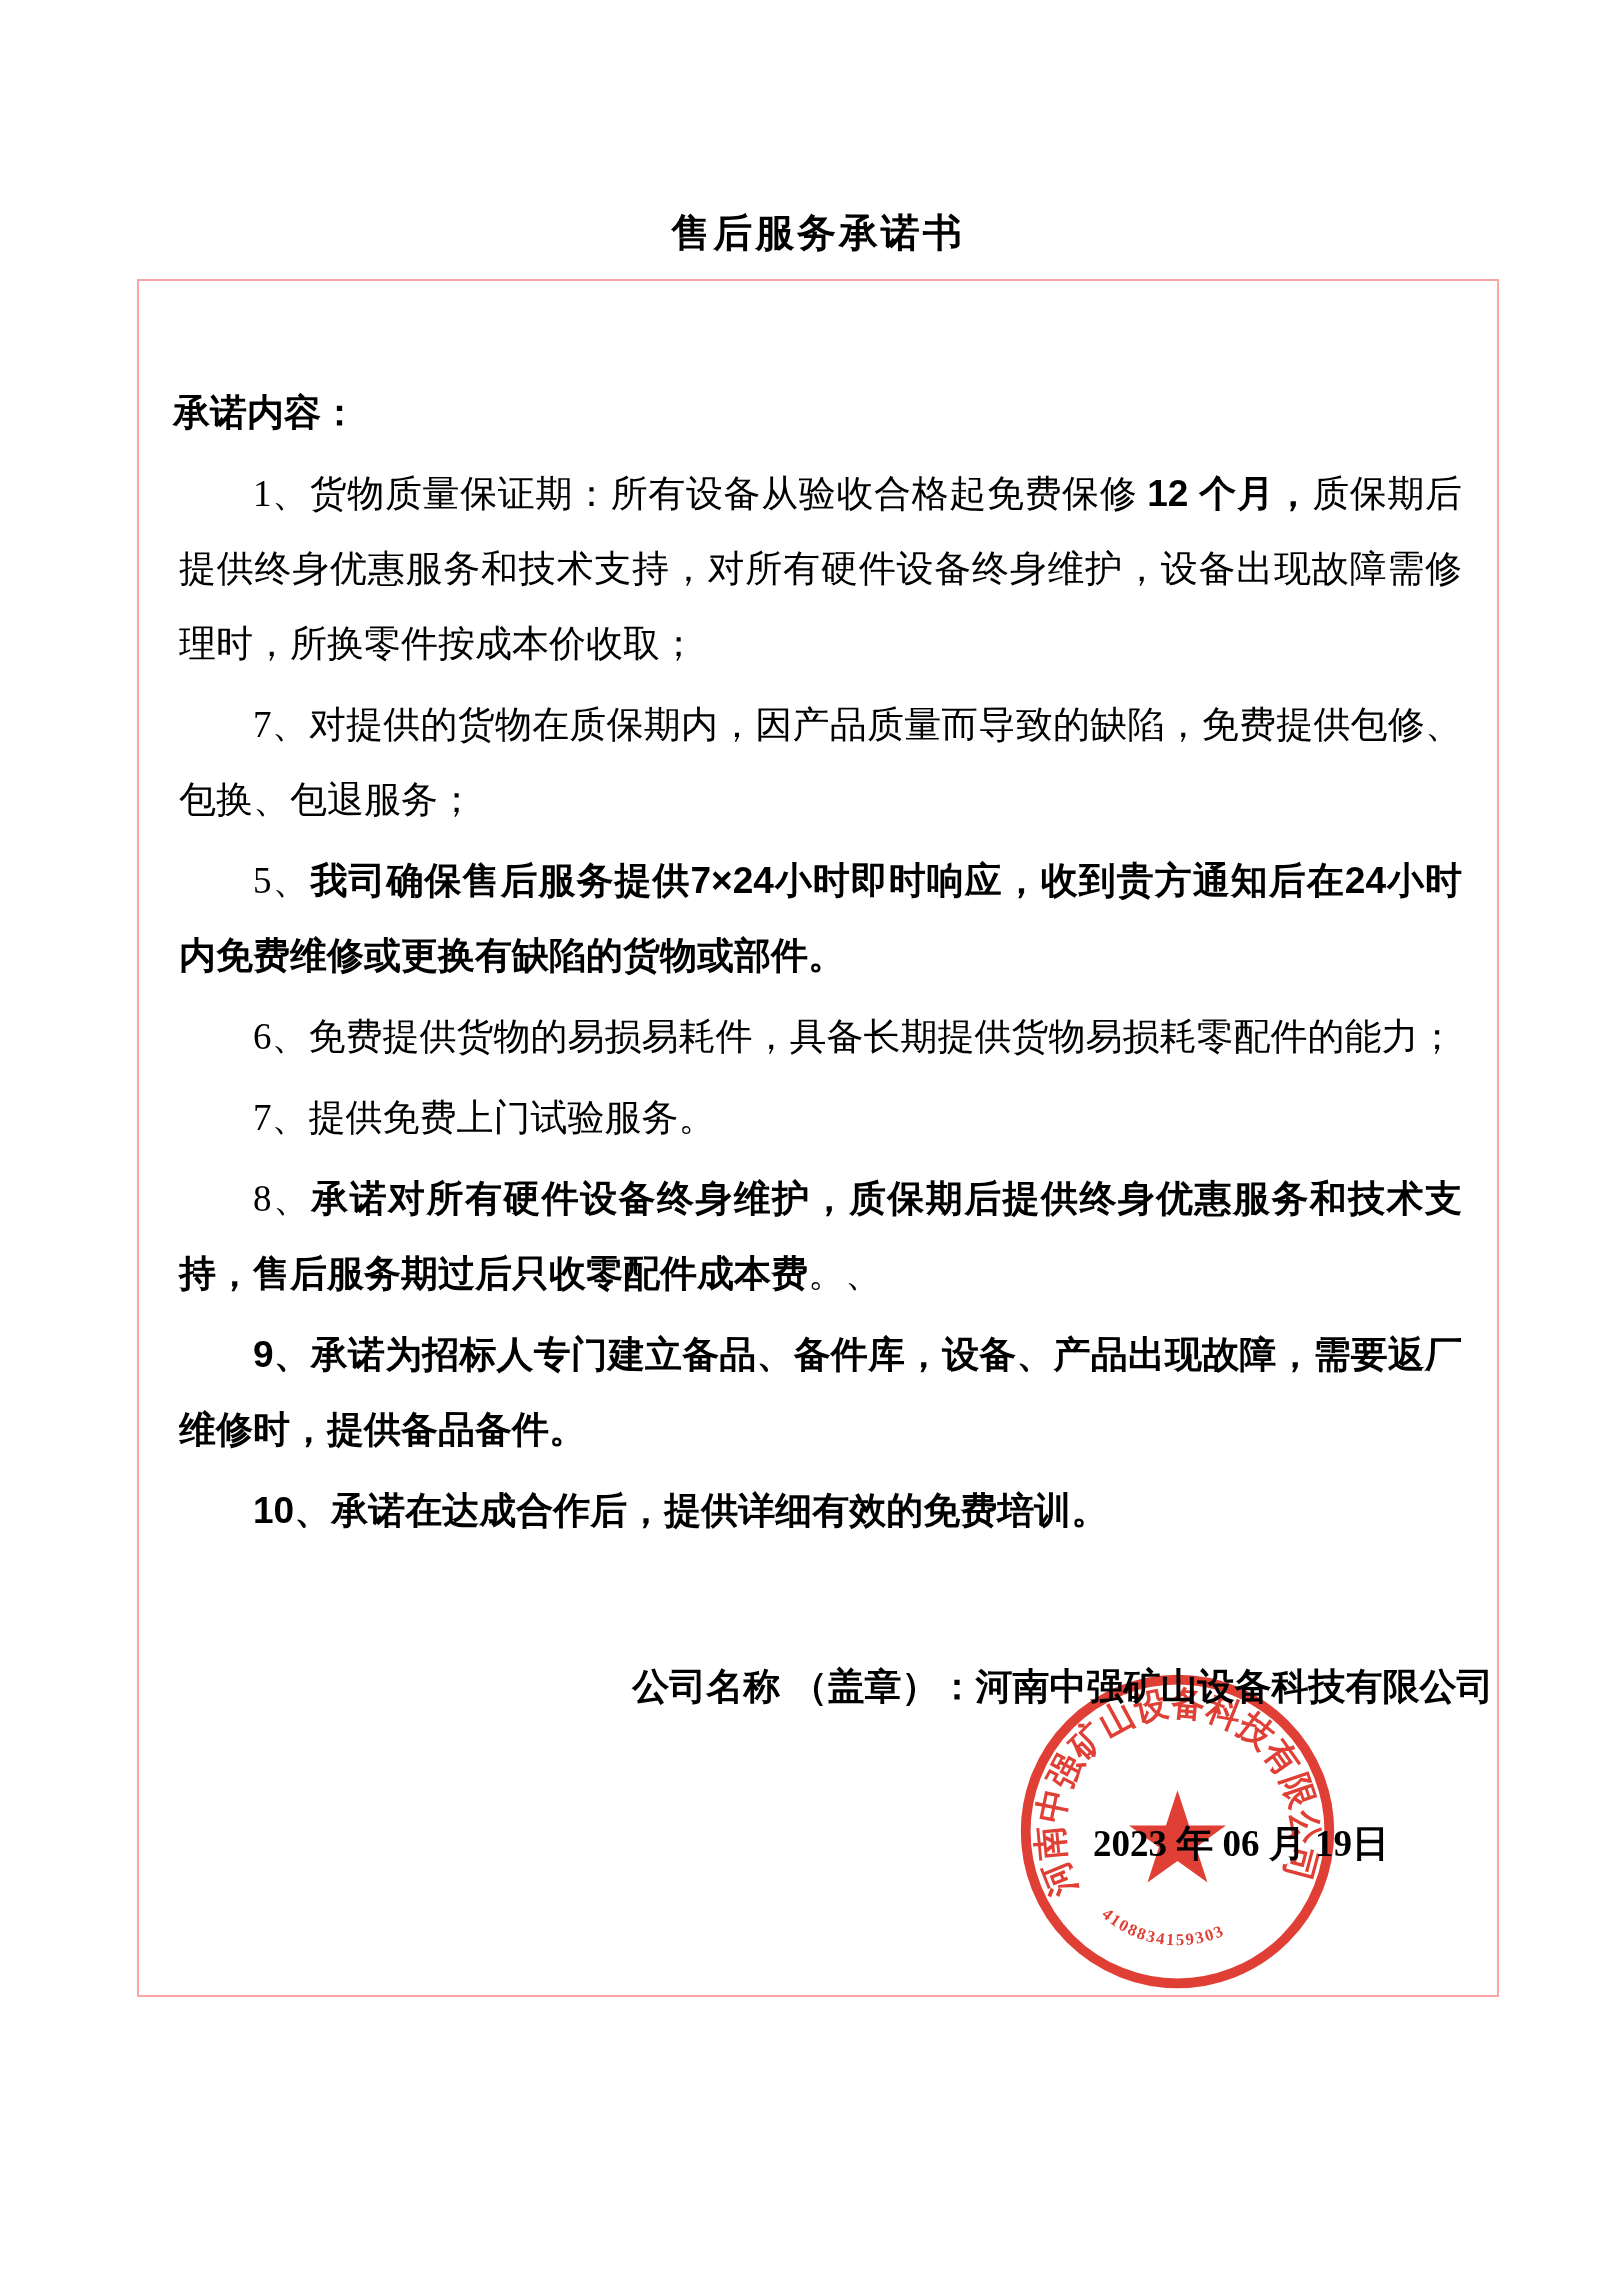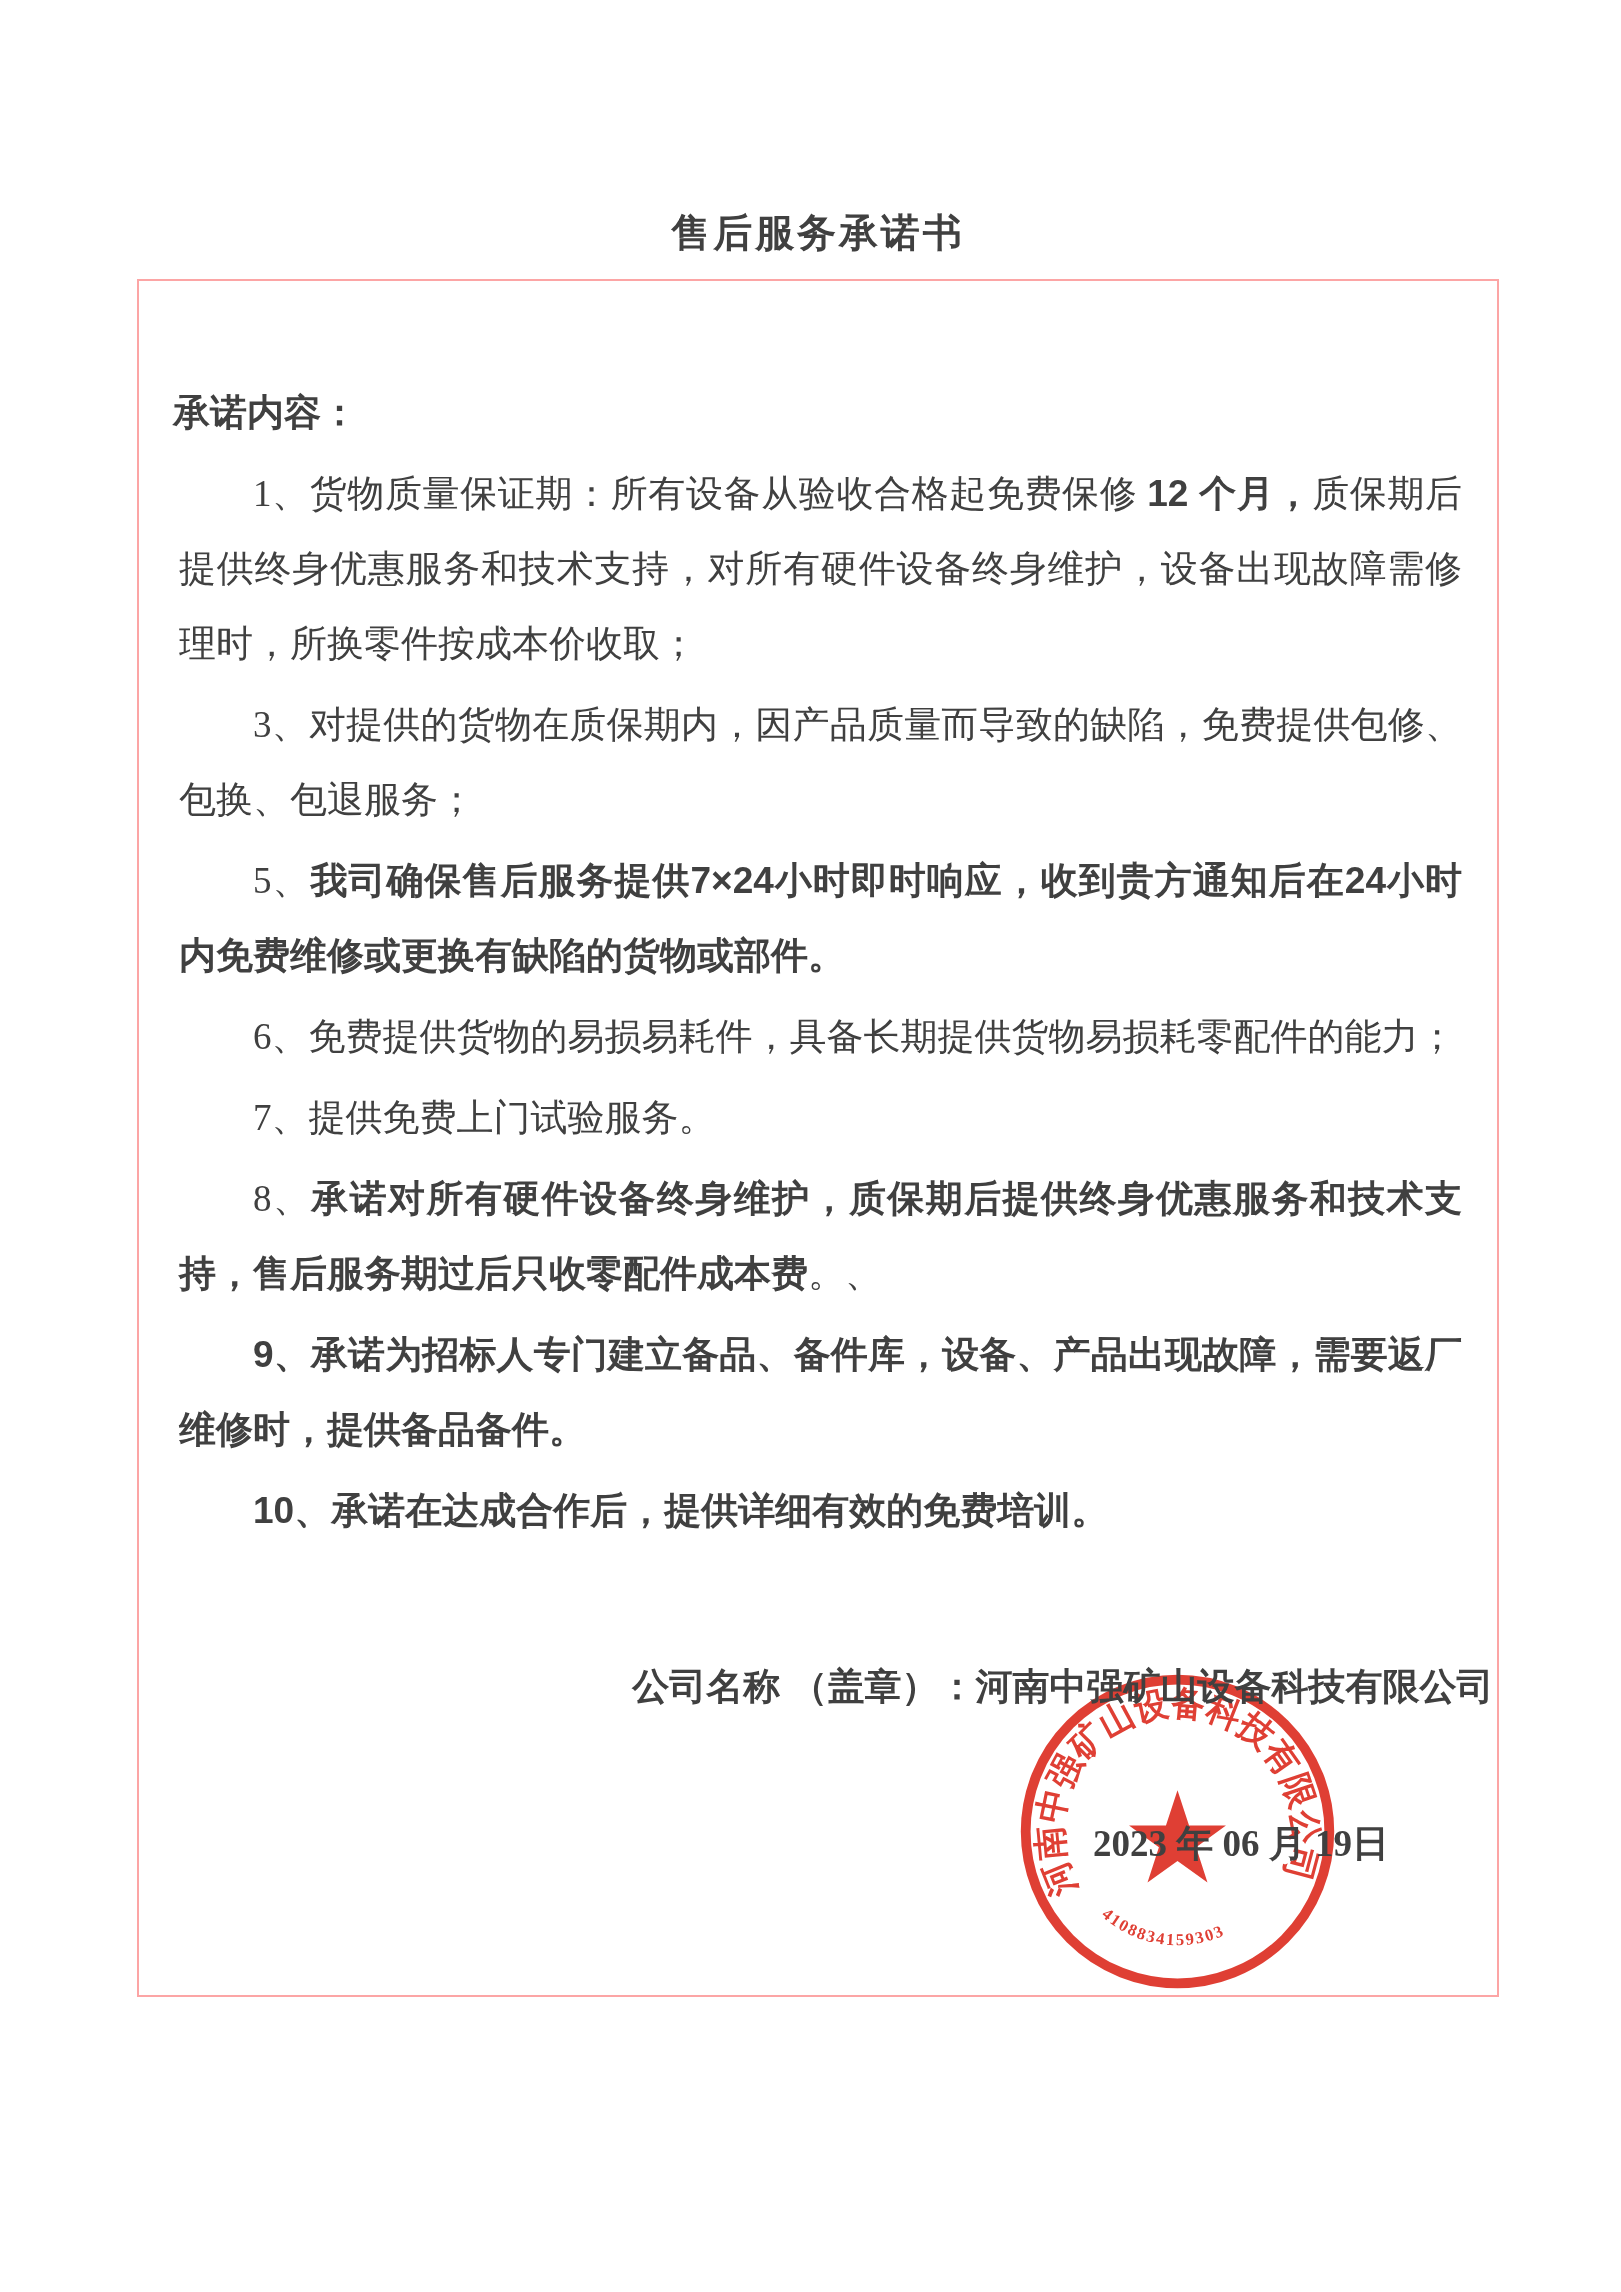--- a/index.html
+++ b/index.html
@@ -1,21 +1,21 @@
 <!DOCTYPE html>
 <html><head>
 <meta charset="utf-8">
 <style>
   html,body { margin:0; padding:0; background:#e8e8e8; }
   .page {
     position:relative;
     width:1621px; height:2293px;
     margin:0 auto;
     background:#ffffff;
-    color:#404040;
+    color:#000000;
     font-family:"Liberation Serif","DejaVu Serif",serif;
     overflow:hidden;
   }
   .doc-title {
     position:absolute;
     left:137px; top:208px;
     width:1362px;
     text-align:center;
     font-family:"Liberation Sans","DejaVu Sans",sans-serif;
     font-weight:700;
@@ -85,21 +85,21 @@
 <div class="page">
 
   <div class="doc-title">售后服务承诺书</div>
 
   <div class="frame">
 
     <p class="heading">承诺内容：</p>
 
     <div>
         <p class="item"><span class="r">1、货物质量保证期：所有设备从验收合格起免费保修 </span><span class="b">12 个月，</span><span class="r">质保期后提供终身优惠服务和技术支持，对所有硬件设备终身维护，设备出现故障需修理时，所换零件按成本价收取；</span></p>
-        <p class="item"><span class="r">3、对提供的货物在质保期内，因产品质量而导致的缺陷，免费提供包修、包换、包退服务；</span></p>
+        <p class="item"><span class="r">7、对提供的货物在质保期内，因产品质量而导致的缺陷，免费提供包修、包换、包退服务；</span></p>
         <p class="item"><span class="r">5、</span><span class="b">我司确保售后服务提供7×24小时即时响应，收到贵方通知后在24小时内免费维修或更换有缺陷的货物或部件。</span></p>
         <p class="item"><span class="r">6、免费提供货物的易损易耗件，具备长期提供货物易损耗零配件的能力；</span></p>
         <p class="item"><span class="r">7、提供免费上门试验服务。</span></p>
         <p class="item"><span class="r">8、</span><span class="b">承诺对所有硬件设备终身维护，质保期后提供终身优惠服务和技术支持，售后服务期过后只收零配件成本费</span><span class="r">。、</span></p>
         <p class="item"><span class="b">9、承诺为招标人专门建立备品、备件库，设备、产品出现故障，需要返厂维修时，提供备品备件。</span></p>
         <p class="item"><span class="b">10、承诺在达成合作后，提供详细有效的免费培训。</span></p>
       </div>
 
     <div class="sig-company">
       <span>公司名称 （盖章）：</span><span>河南中强矿山设备科技有限公司</span>

